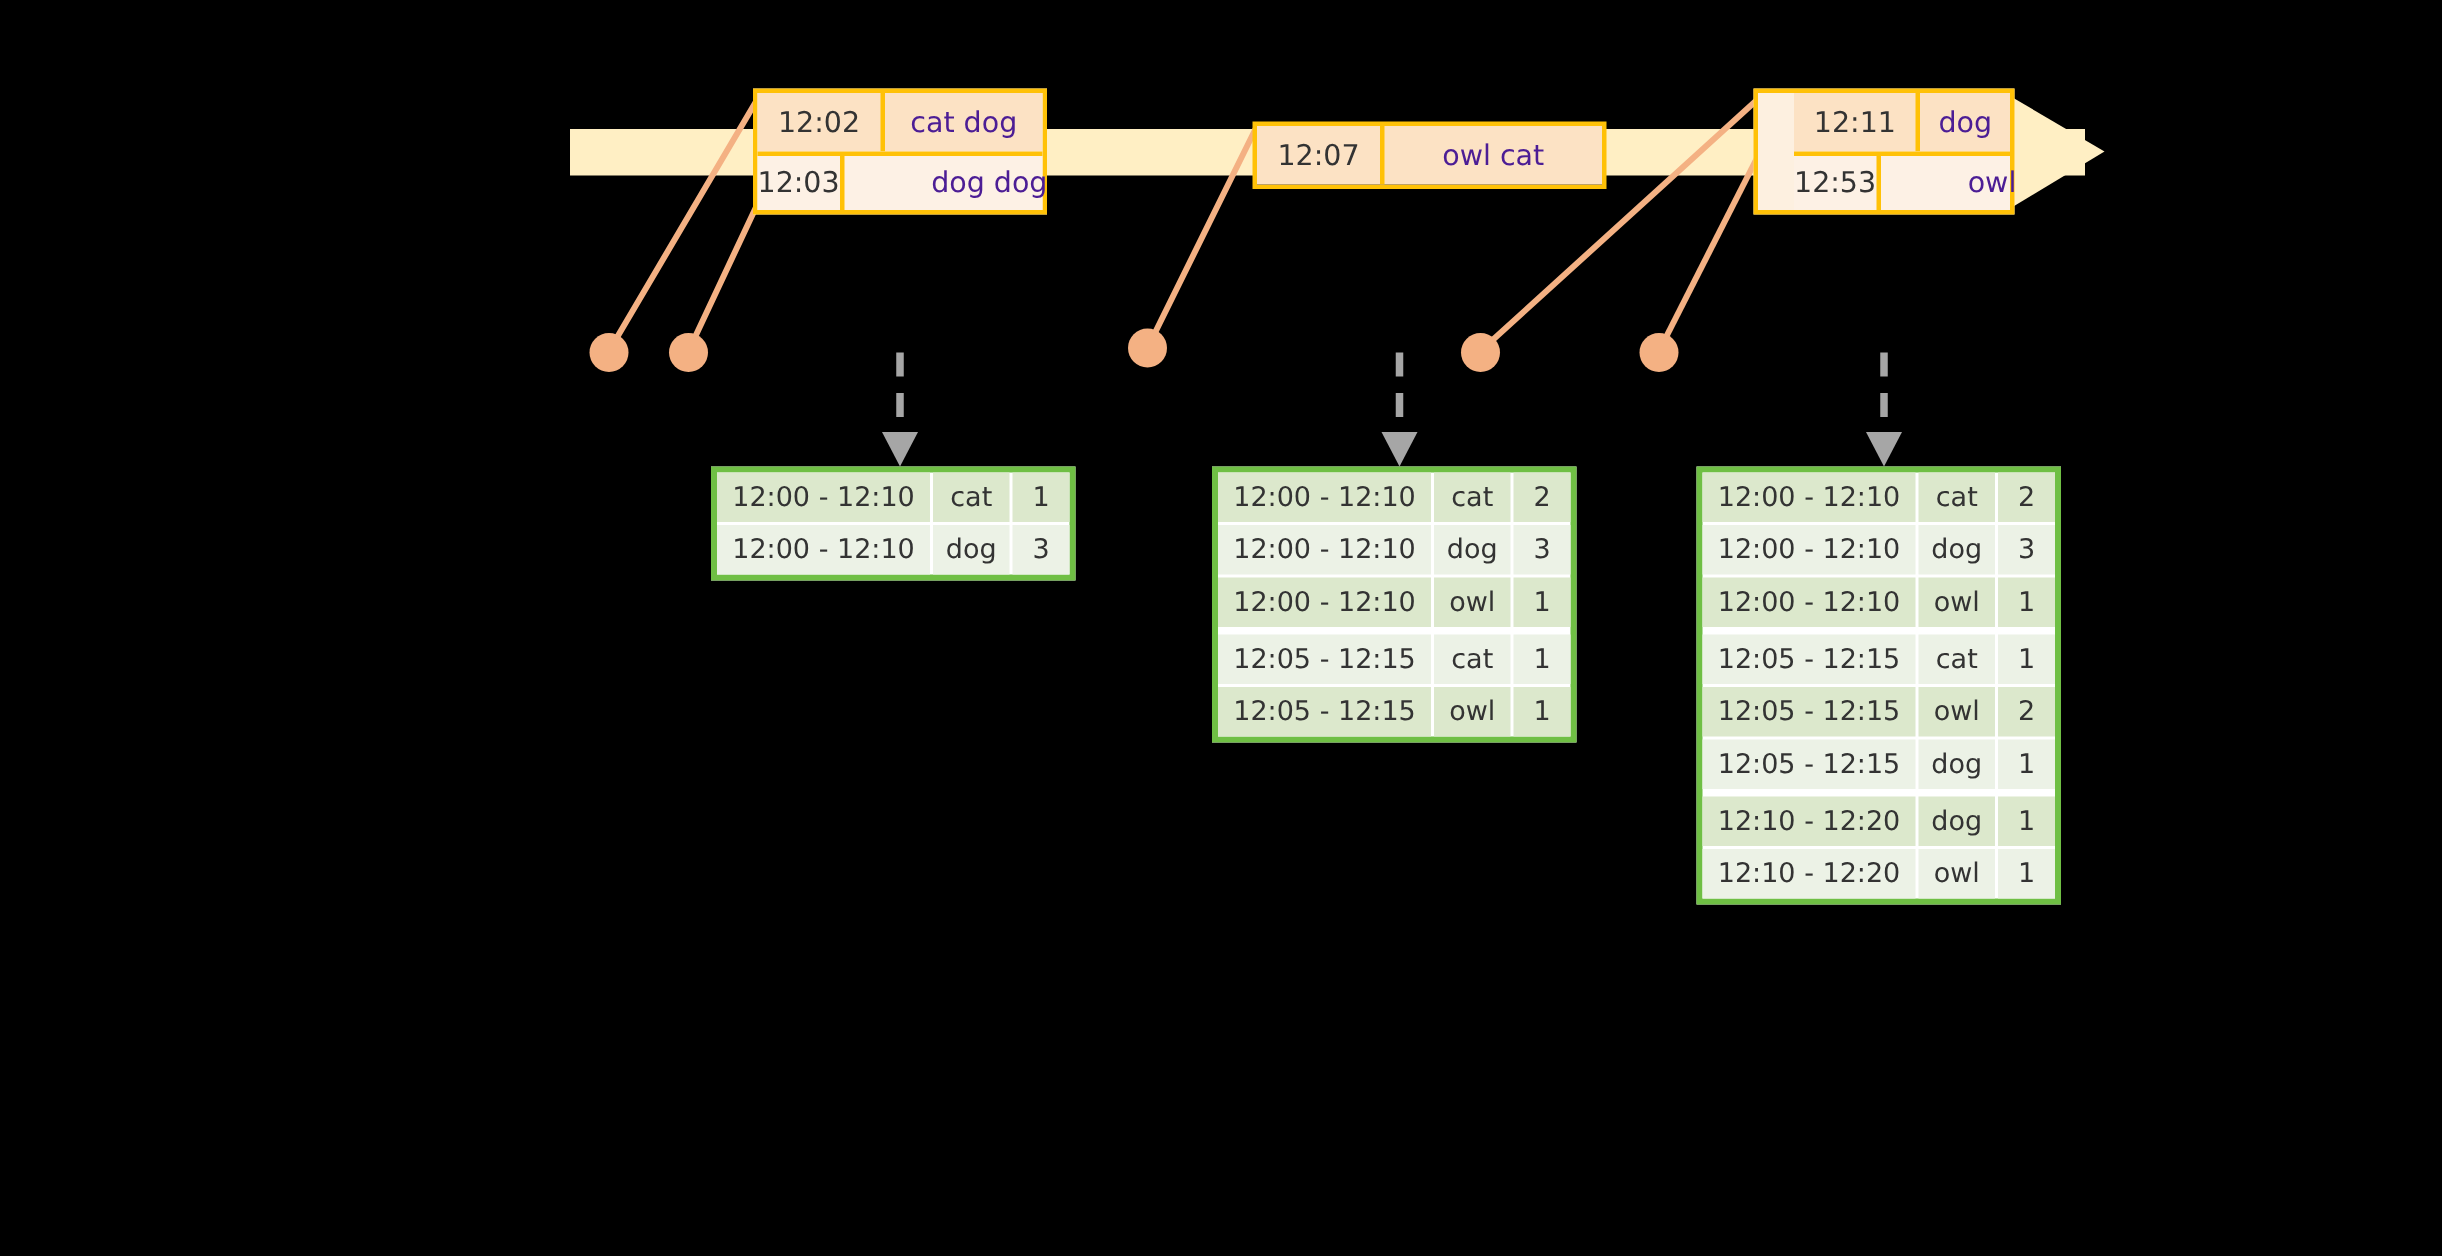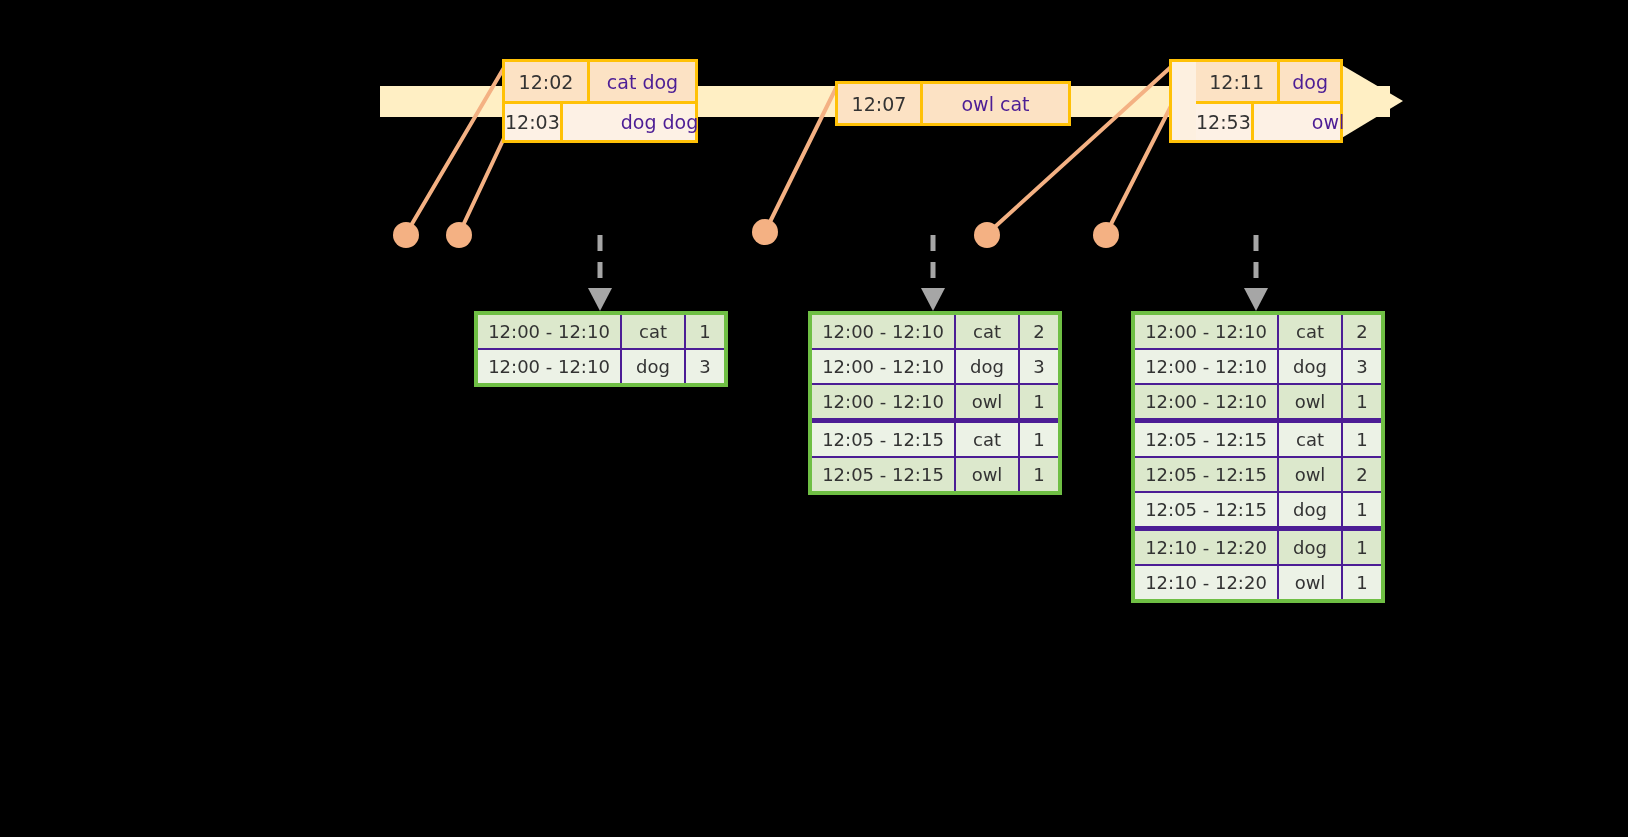--- a/index.html
+++ b/index.html
@@ -68,21 +68,21 @@
     color: #4c1d95;
     white-space: nowrap;
     padding: 0 12px;
   }
 
   
   .result-table {
     position: absolute;
     border: 4px solid #6FBF44;
     box-sizing: border-box;
-    background: #4c1d95;
+    background: #ffffff;
     display: flex;
     flex-direction: column;
     gap: 2px;
   }
   .rt-row {
     display: flex;
     flex-direction: row;
     height: 33px;
     gap: 2px;
     box-sizing: border-box;
@@ -95,21 +95,21 @@
     display: flex;
     align-items: center;
     justify-content: center;
     font-size: 18px;
     color: #333333;
     white-space: nowrap;
   }
   .rt-row.tone-a .rt-cell { background: #DCE8CC; }
   .rt-row.tone-b .rt-cell { background: #ECF2E6; }
   .rt-window { width: 142px; }
-  .rt-key    { width: 62px; }
+  .rt-key    { width: 51px; }
   .rt-val    { width: 38px; }
 </style>
 </head>
 <body>
 
 <div id="canvas">
 
   <svg id="svg-layer" viewBox="0 0 1628 837" xmlns="http://www.w3.org/2000/svg">
 
     <g>

